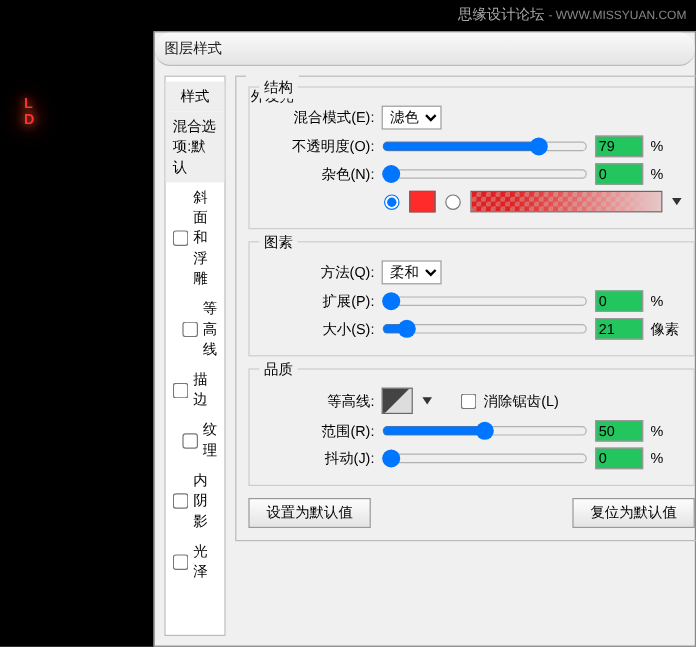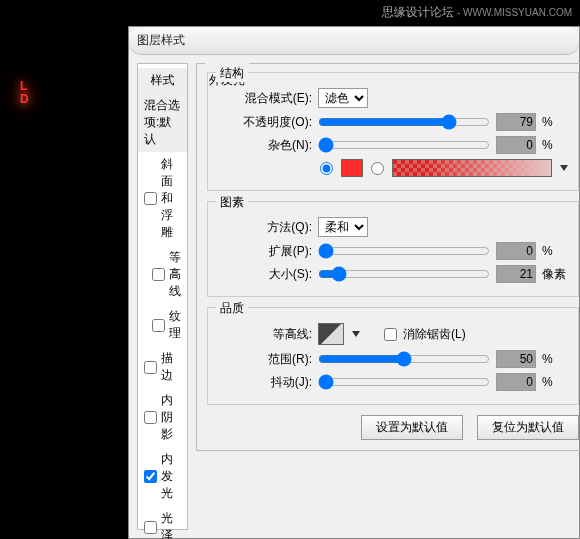--- a/index.html
+++ b/index.html
@@ -16,29 +16,29 @@
 .side-item.sub { padding-left: 14px; }
 .side-item input[type=checkbox] { margin: 0; }
 .main { flex: 1; margin: 8px 8px 8px 0; }
 .groupbox { border: 1px solid #bbb; padding: 8px 10px 10px 10px; margin-bottom: 8px; position: relative; }
 .grouplabel { position: absolute; top: -8px; left: 8px; background: #f0f0f0; padding: 16px 4px; }
 .inner-group { border: 1px solid #ccc; padding: 10px 10px 8px 22px; margin-bottom: 10px; position: relative; }
 .inner-label { position: absolute; top: -8px; left: 8px; background: #f0f0f0; padding: 0 4px; }
 .row { display: flex; align-items: center; gap: 6px; margin: 5px 0; }
 .row-label { width: 82px; text-align: right; }
 .row input[type=range] { flex: 1; height: 16px; }
-.row input[type=text] { width: 40px; border: 1px solid #999; padding: 1px 2px; text-align: right; background: #a3a3a3; }
+.row input[type=text] { width: 40px; border: 1px solid #999; padding: 1px 2px; text-align: left; background: #22c55e; }
 .row select { border: 1px solid #999; padding: 1px 2px; background: #fff; }
 .unit { width: 26px; }
 .color-swatch { width: 22px; height: 18px; border: 1px solid #666; display: inline-block; }
 .gradient-swatch { width: 160px; height: 18px; border: 1px solid #666; background: linear-gradient(to right, #e02020, #e02020 20%, rgba(224,32,32,0.2)); position: relative; display: inline-block; }
 .gradient-swatch::after { content: ""; position: absolute; inset: 0; background-image: linear-gradient(45deg, #ccc 25%, transparent 25%, transparent 75%, #ccc 75%), linear-gradient(45deg, #ccc 25%, transparent 25%, transparent 75%, #ccc 75%); background-size: 8px 8px; background-position: 0 0, 4px 4px; opacity: .4; }
 .tri-down { display: inline-block; width: 0; height: 0; border-left: 4px solid transparent; border-right: 4px solid transparent; border-top: 6px solid #333; margin-left: 2px; }
 .contour-swatch { width: 26px; height: 22px; border: 1px solid #666; background: linear-gradient(135deg, #444 49%, #ddd 51%); display: inline-block; vertical-align: middle; }
-.btnrow { display: flex; gap: 14px; justify-content: flex-end; margin-top: 4px; }
+.btnrow { display: flex; gap: 14px; justify-content: space-between; margin-top: 4px; }
 .btn { border: 1px solid #999; background: linear-gradient(#fdfdfd,#e4e4e4); padding: 3px 14px; cursor: default; }
 input[type=radio] { margin: 0 2px; }
 </style>
 </head>
 <body>
 
 <div class="watermark">
   <span>思缘设计论坛</span>
   <span class="gray">- WWW.MISSYUAN.COM</span>
 </div>
@@ -63,35 +63,31 @@
       </div>
       <div id="side-list">
           <div class="side-item">
             <input type="checkbox" style="">
             <span>斜面和浮雕</span>
           </div>
           <div class="side-item sub">
             <input type="checkbox" style="">
             <span>等高线</span>
           </div>
+          <div class="side-item">
+            <input type="checkbox" style="">
+            <span>描边</span>
+          </div>
           <div class="side-item sub">
             <input type="checkbox" style="">
             <span>纹理</span>
           </div>
           <div class="side-item">
             <input type="checkbox" style="">
-            <span>描边</span>
-          </div>
-          <div class="side-item">
-            <input type="checkbox" style="">
             <span>内阴影</span>
-          </div>
-          <div class="side-item">
-            <input type="checkbox" checked="" style="">
-            <span>内发光</span>
           </div>
           <div class="side-item">
             <input type="checkbox" style="">
             <span>光泽</span>
           </div>
         </div>
     </div>
 
     <div class="main">
       <div class="groupbox">

